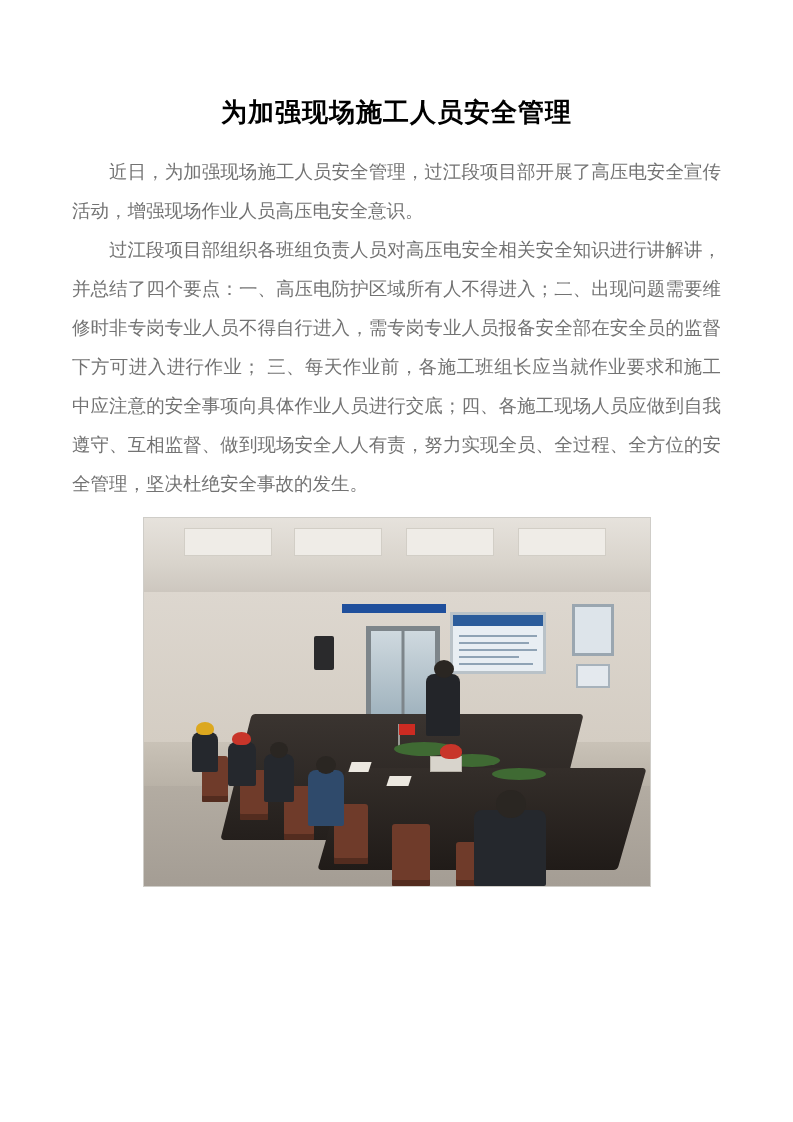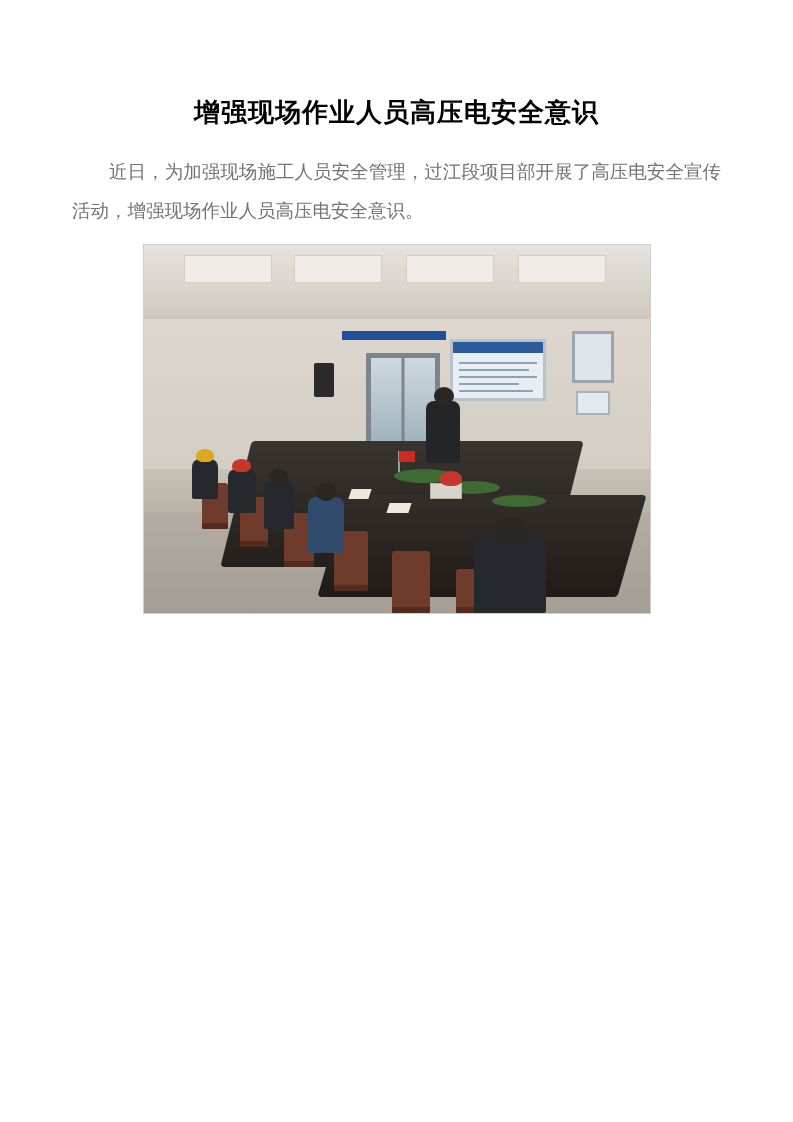--- a/index.html
+++ b/index.html
@@ -143,24 +143,25 @@
   .ph-flagpole { position: absolute; left: 254px; top: 206px; width: 2px; height: 26px; background: #9a9a96; }
   .ph-box { position: absolute; background: #d8d4cc; border: 1px solid #b7b2a8; }
 
   .footer-space { height: 28px; }
 </style>
 </head>
 <body>
 
 <div class="page">
 
-  <h1 class="doc-title">增强现场作业人员高压电安全意识</h1>
+  <h1 class="doc-title">为加强现场施工人员安全管理</h1>
 
   <div class="body-block">
     <p class="para">近日，为加强现场施工人员安全管理，过江段项目部开展了高压电安全宣传活动，增强现场作业人员高压电安全意识。</p>
+    <p class="para">过江段项目部组织各班组负责人员对高压电安全相关安全知识进行讲解讲，并总结了四个要点：一、高压电防护区域所有人不得进入；二、出现问题需要维修时非专岗专业人员不得自行进入，需专岗专业人员报备安全部在安全员的监督下方可进入进行作业；  三、每天作业前，各施工班组长应当就作业要求和施工中应注意的安全事项向具体作业人员进行交底；四、各施工现场人员应做到自我遵守、互相监督、做到现场安全人人有责，努力实现全员、全过程、全方位的安全管理，坚决杜绝安全事故的发生。</p>
   </div>
 
   <div class="figure">
     <div class="photo">
       <div class="ph-ceiling"></div>
       <div class="ph-ceil-panel" style="left:40px;"></div>
       <div class="ph-ceil-panel" style="left:150px;"></div>
       <div class="ph-ceil-panel" style="left:262px;"></div>
       <div class="ph-ceil-panel" style="left:374px;"></div>
 

